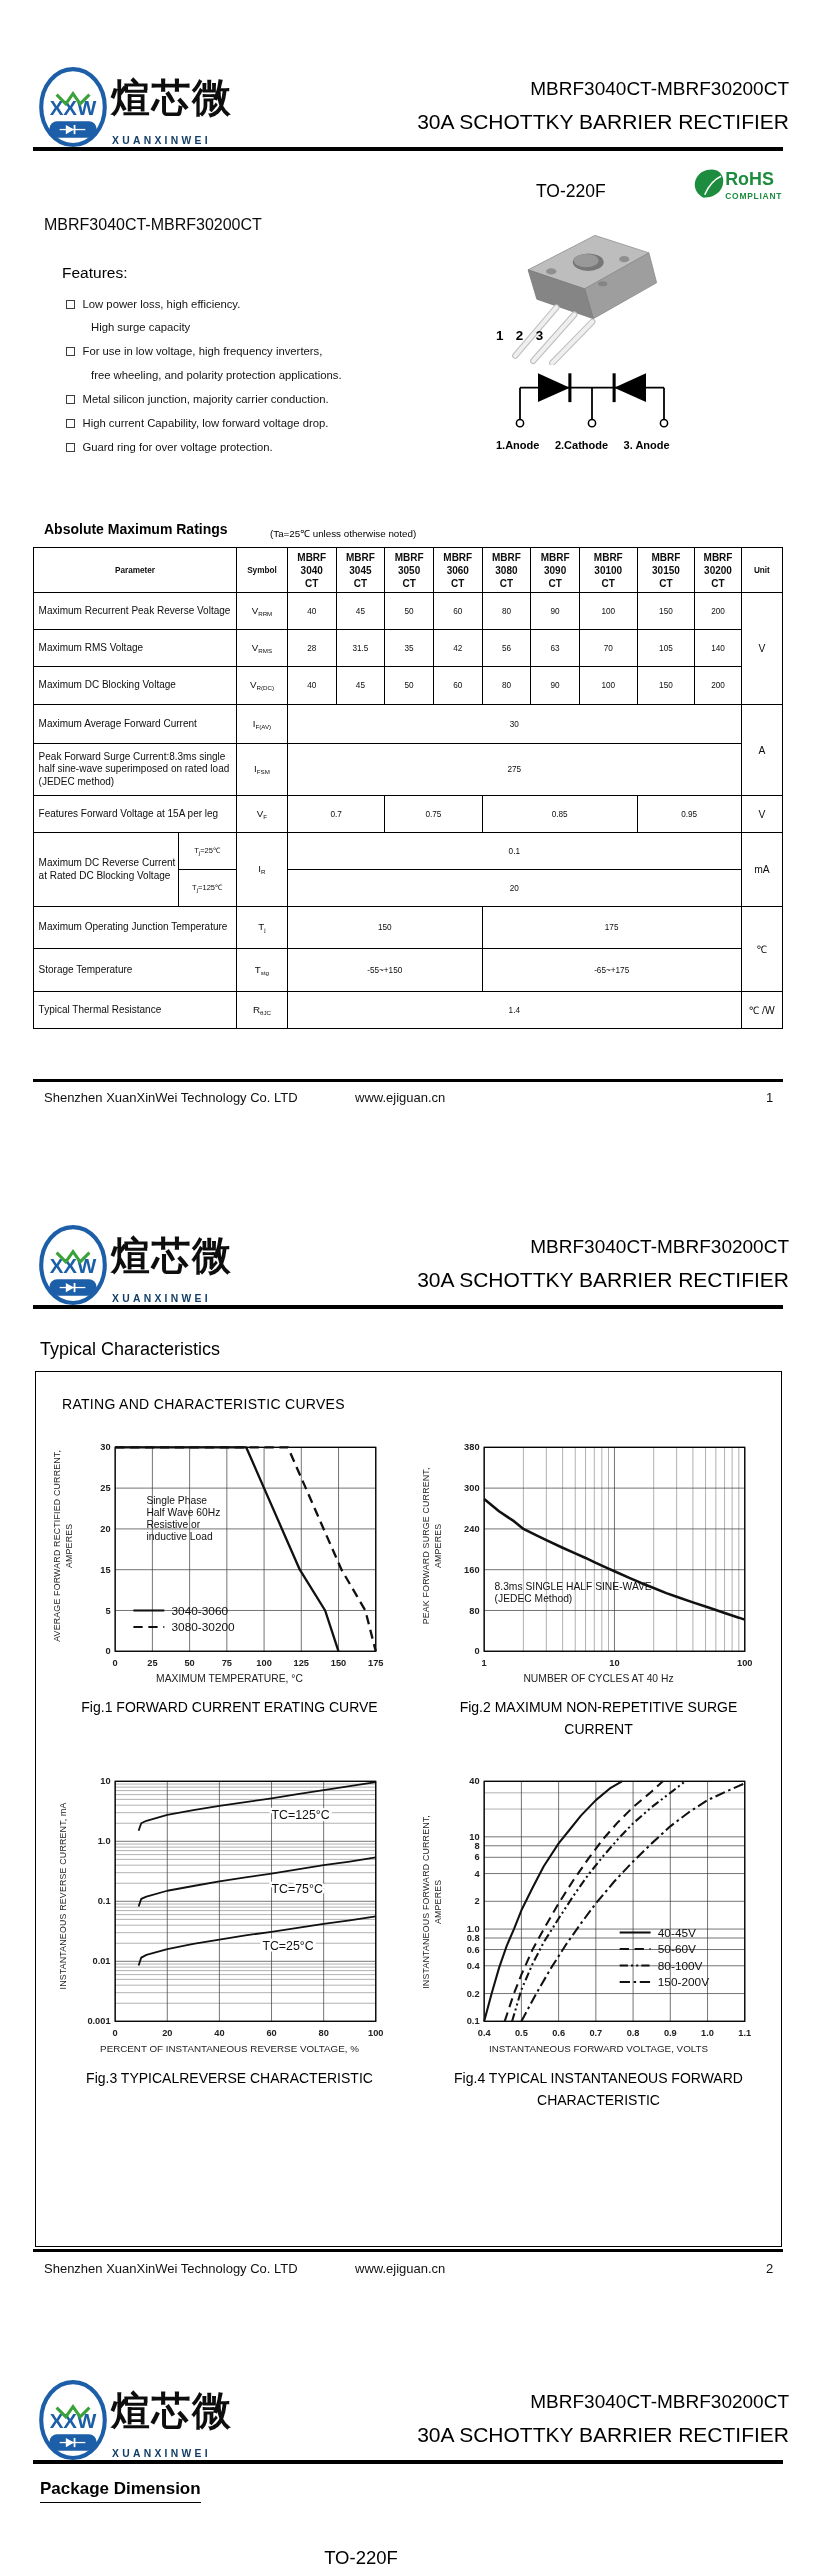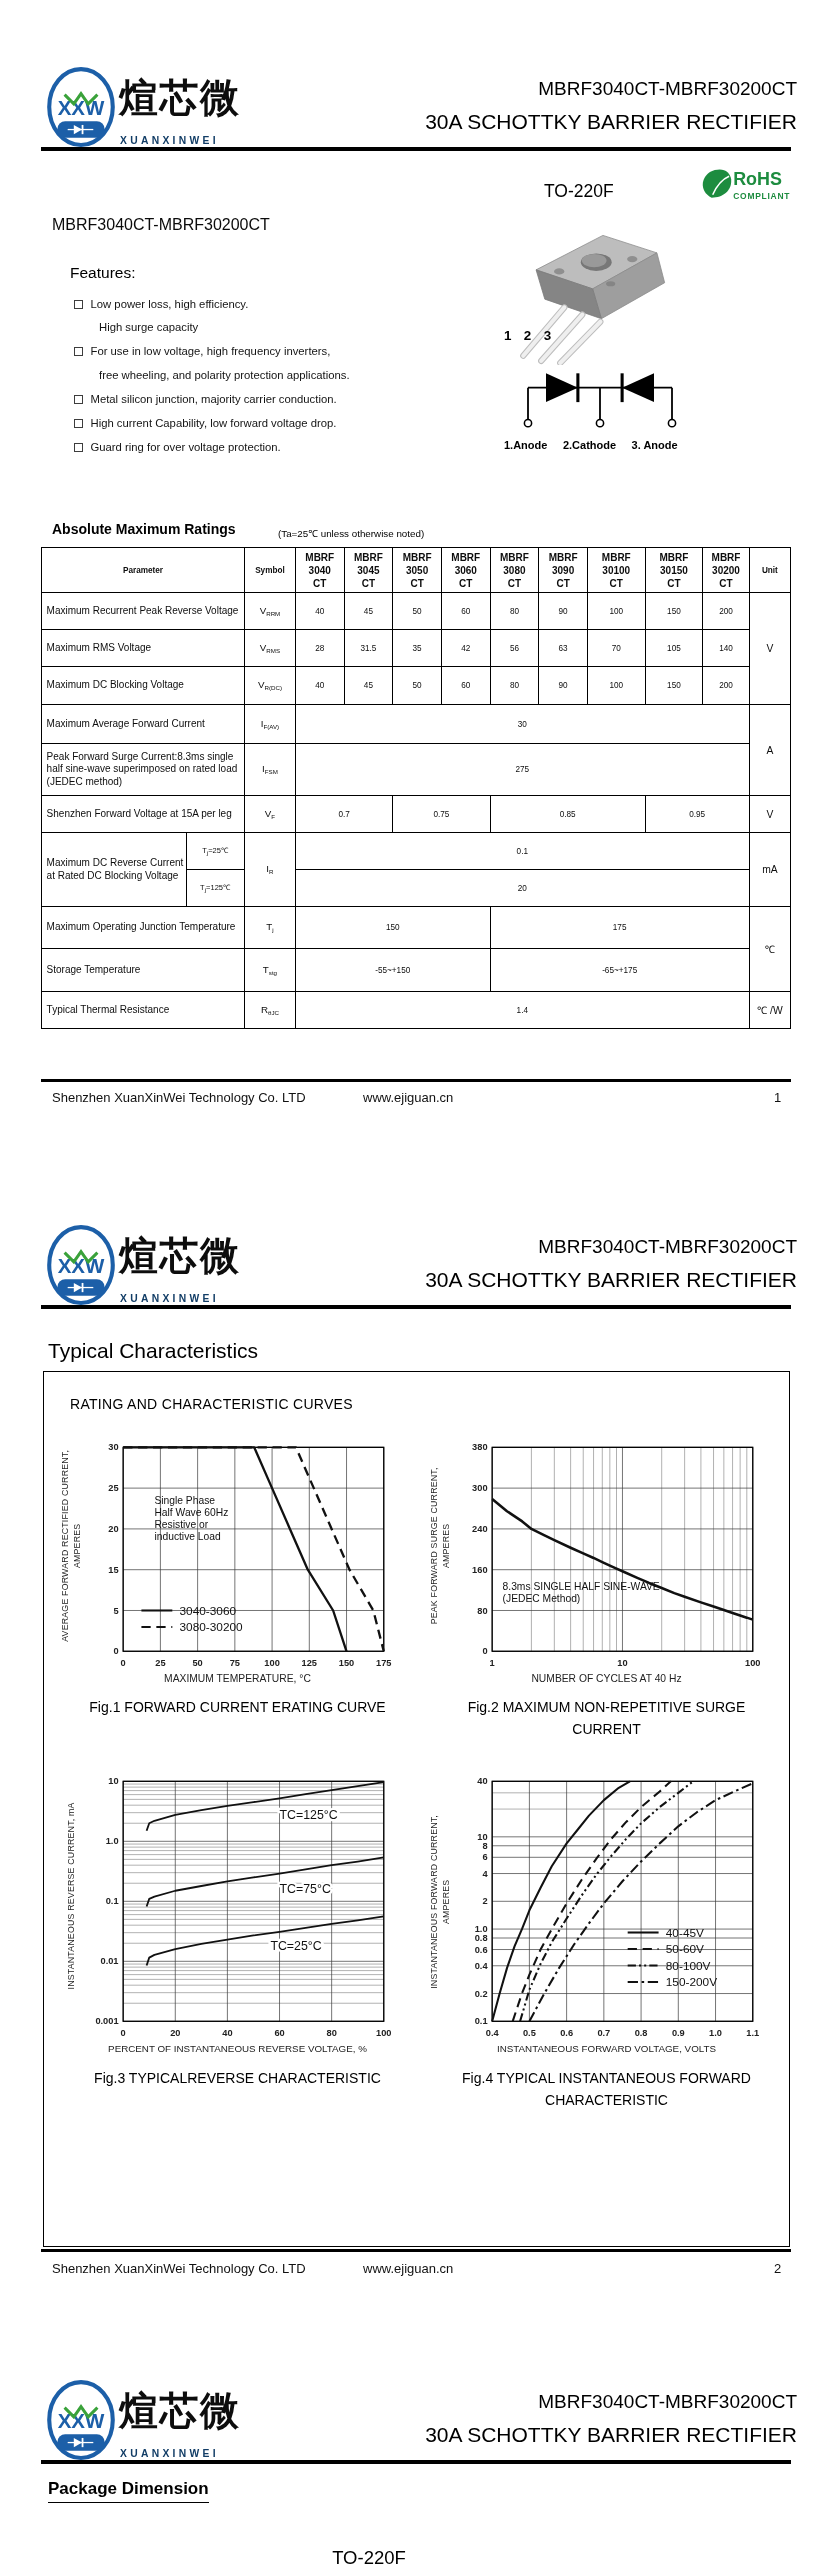--- a/index.html
+++ b/index.html
@@ -1,19 +1,19 @@
 <!DOCTYPE html>
 <html style="font-size:8.2px"><head>
 <meta charset="utf-8">
 <style>
   *{box-sizing:border-box;margin:0;padding:0}
   body{background:#fff}
   .sheet{position:relative;width:818px;height:3470px;background:#fff;
          font-family:"Liberation Sans",sans-serif;color:#000;overflow:hidden}
-  .page{position:absolute;left:8px;width:696px}
+  .page{position:absolute;left:0;width:696px}
   .a{position:absolute}
   
   .h-rule{position:absolute;left:33px;top:81px;width:750px;height:3.6px;background:#000}
   .logo-cn{font-weight:bold;font-size:39px;letter-spacing:1.5px;color:#0d0d0d;line-height:1}
   .logo-en{font-size:10.3px;letter-spacing:3.3px;font-weight:bold;color:#123d66}
   .ht{right:29px;text-align:right;white-space:nowrap}
   .t1{font-size:19px}
   .t2{font-size:21px}
   
   .f-line{position:absolute;left:33px;width:750px;height:2.6px;background:#000}
@@ -32,21 +32,21 @@
   table.amr th,table.amr td{border:0.7px solid #000;border-top-width:1.2px;border-bottom-width:1.2px;
      text-align:center;vertical-align:middle;padding:1px 2.1px;font-size:8.2px;color:#0d0d0d;overflow:hidden}
   table.amr .param{text-align:left;padding-left:4.6px;font-size:10px;line-height:1.25}
   table.amr .sym{font-size:9.8px}
   table.amr sub{font-size:6.2px;vertical-align:-2.1px}
   table.amr .model{font-weight:bold;white-space:pre-line;line-height:1.3;font-size:10px}
   table.amr .unit{font-size:10.3px}
   table.amr .cond{font-size:7.5px;padding:0 1px}
   table.amr th{font-weight:bold}
   
-  .sec-title{font-size:21px}
+  .sec-title{font-size:18px}
   .curvebox{position:absolute;border:1.1px solid #000;background:#fff}
   .box-title{font-size:14px;letter-spacing:0.3px}
   .fig{position:absolute;width:361px}
   .fig svg{position:absolute;left:26px;top:0}
   .ylab{position:absolute;width:242px;text-align:center;transform:rotate(-90deg);
         font-size:8.8px;letter-spacing:0.2px;white-space:pre-line;line-height:1.35;color:#222}
   .ylab2{left:-106px;top:94px}
   .ylab3{left:-106px;top:116px}
   .xlab{position:absolute;left:26px;width:309px;text-align:center;font-size:10.3px;color:#222;white-space:nowrap}
   .xl1{top:233px}.xl2{top:269px;font-size:9.8px}
@@ -242,21 +242,21 @@
         <td class="sym"><span>I</span><sub>F(AV)</sub></td>
         <td colspan="9">30</td>
         <td class="unit" rowspan="2">A</td>
       </tr>
       <tr style="height:52px">
         <td colspan="2" class="param">Peak Forward Surge Current:8.3ms single half sine-wave superimposed on rated load (JEDEC method)</td>
         <td class="sym"><span>I</span><sub>FSM</sub></td>
         <td colspan="9">275</td>
       </tr>
       <tr style="height:37px">
-        <td colspan="2" class="param">Shenzhen Forward Voltage at 15A per leg</td>
+        <td colspan="2" class="param">Features Forward Voltage at 15A per leg</td>
         <td class="sym"><span>V</span><sub>F</sub></td>
         <td colspan="2">0.7</td>
         <td colspan="2">0.75</td>
         <td colspan="3">0.85</td>
         <td colspan="2">0.95</td>
         <td class="unit">V</td>
       </tr>
       <tr style="height:37px">
         <td class="param" rowspan="2">Maximum DC Reverse Current at Rated DC Blocking Voltage</td>
         <td class="cond"><span>T</span><sub>j</sub><span>=25℃</span></td>

